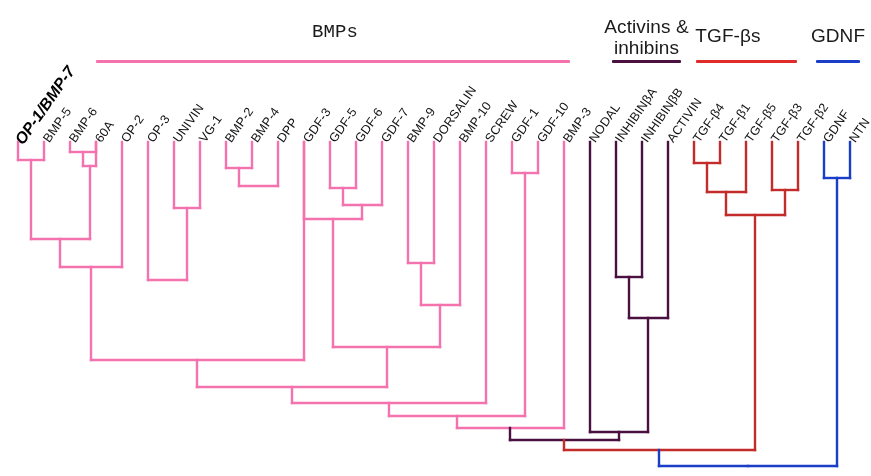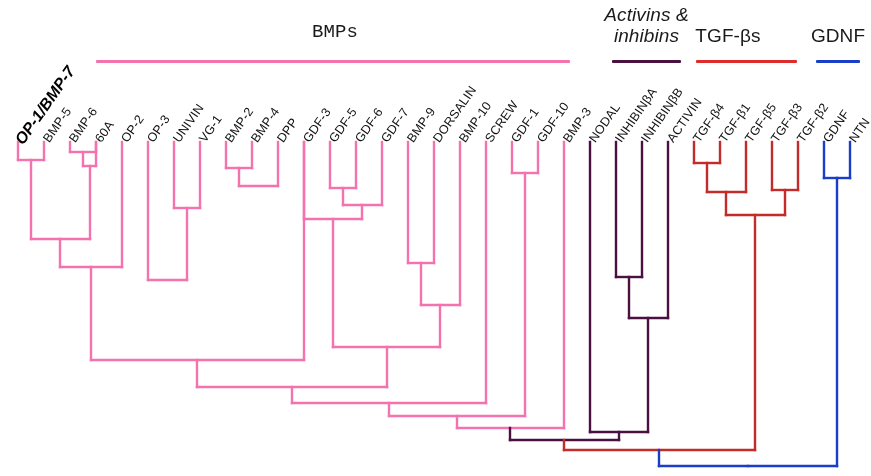--- a/index.html
+++ b/index.html
@@ -39,21 +39,21 @@
   
   #tree{position:absolute;left:0;top:0;}
 </style>
 </head>
 <body>
 
 <div id="page">
 
   <div id="group-titles">
       <div class="group-title" style="left: 240px; top: 22px; width: 190px; font-family: Liberation Mono, monospace;">BMPs</div>
-      <div class="group-title" style="left: 574px; top: 4px; width: 145px; font-style: italic;">Activins &amp;
+      <div class="group-title" style="left: 574px; top: 16px; width: 145px;">Activins &amp;
 inhibins</div>
       <div class="group-title" style="left: 680px; top: 25px; width: 96px;">TGF-βs</div>
       <div class="group-title" style="left: 798px; top: 25px; width: 80px;">GDNF</div>
     </div>
 
   <div id="group-bars">
       <div class="group-bar" style="left: 96px; top: 60px; width: 474px; background: rgb(244, 114, 174);"></div>
       <div class="group-bar" style="left: 612px; top: 60px; width: 69px; background: rgb(74, 16, 64);"></div>
       <div class="group-bar" style="left: 696px; top: 60px; width: 101px; background: rgb(224, 43, 43);"></div>
       <div class="group-bar" style="left: 816px; top: 60px; width: 44px; background: rgb(26, 62, 200);"></div>

